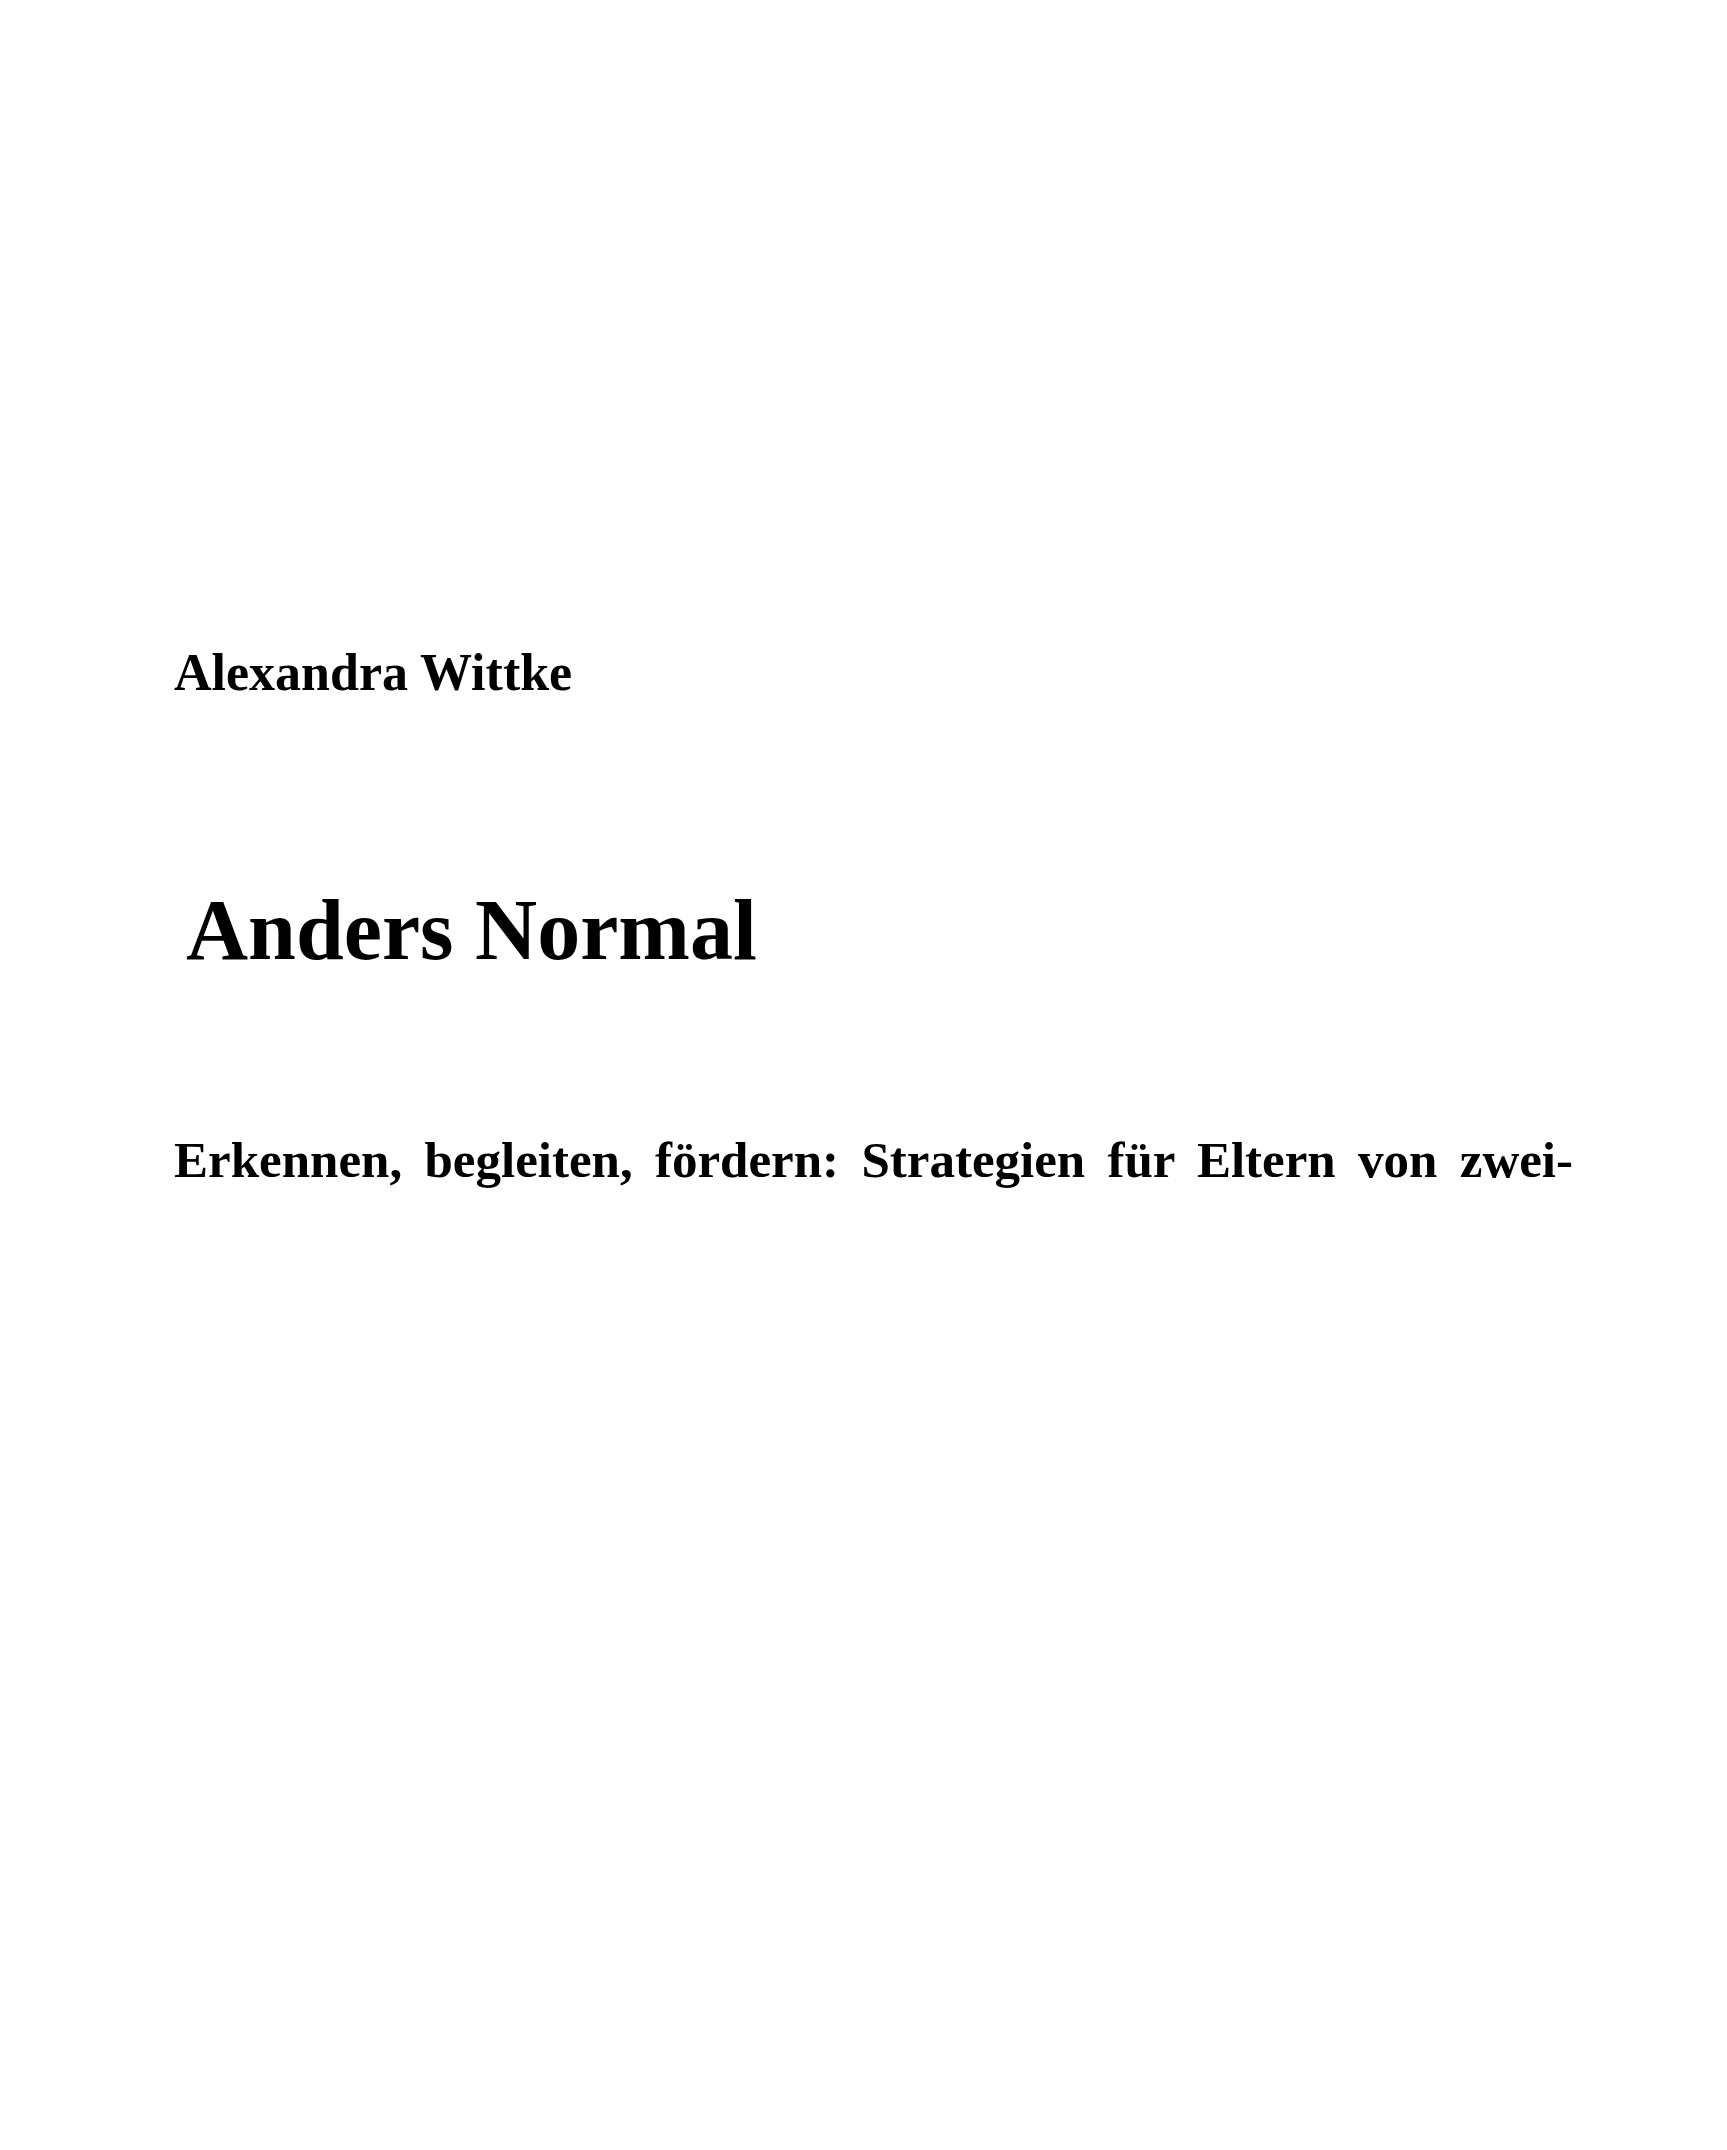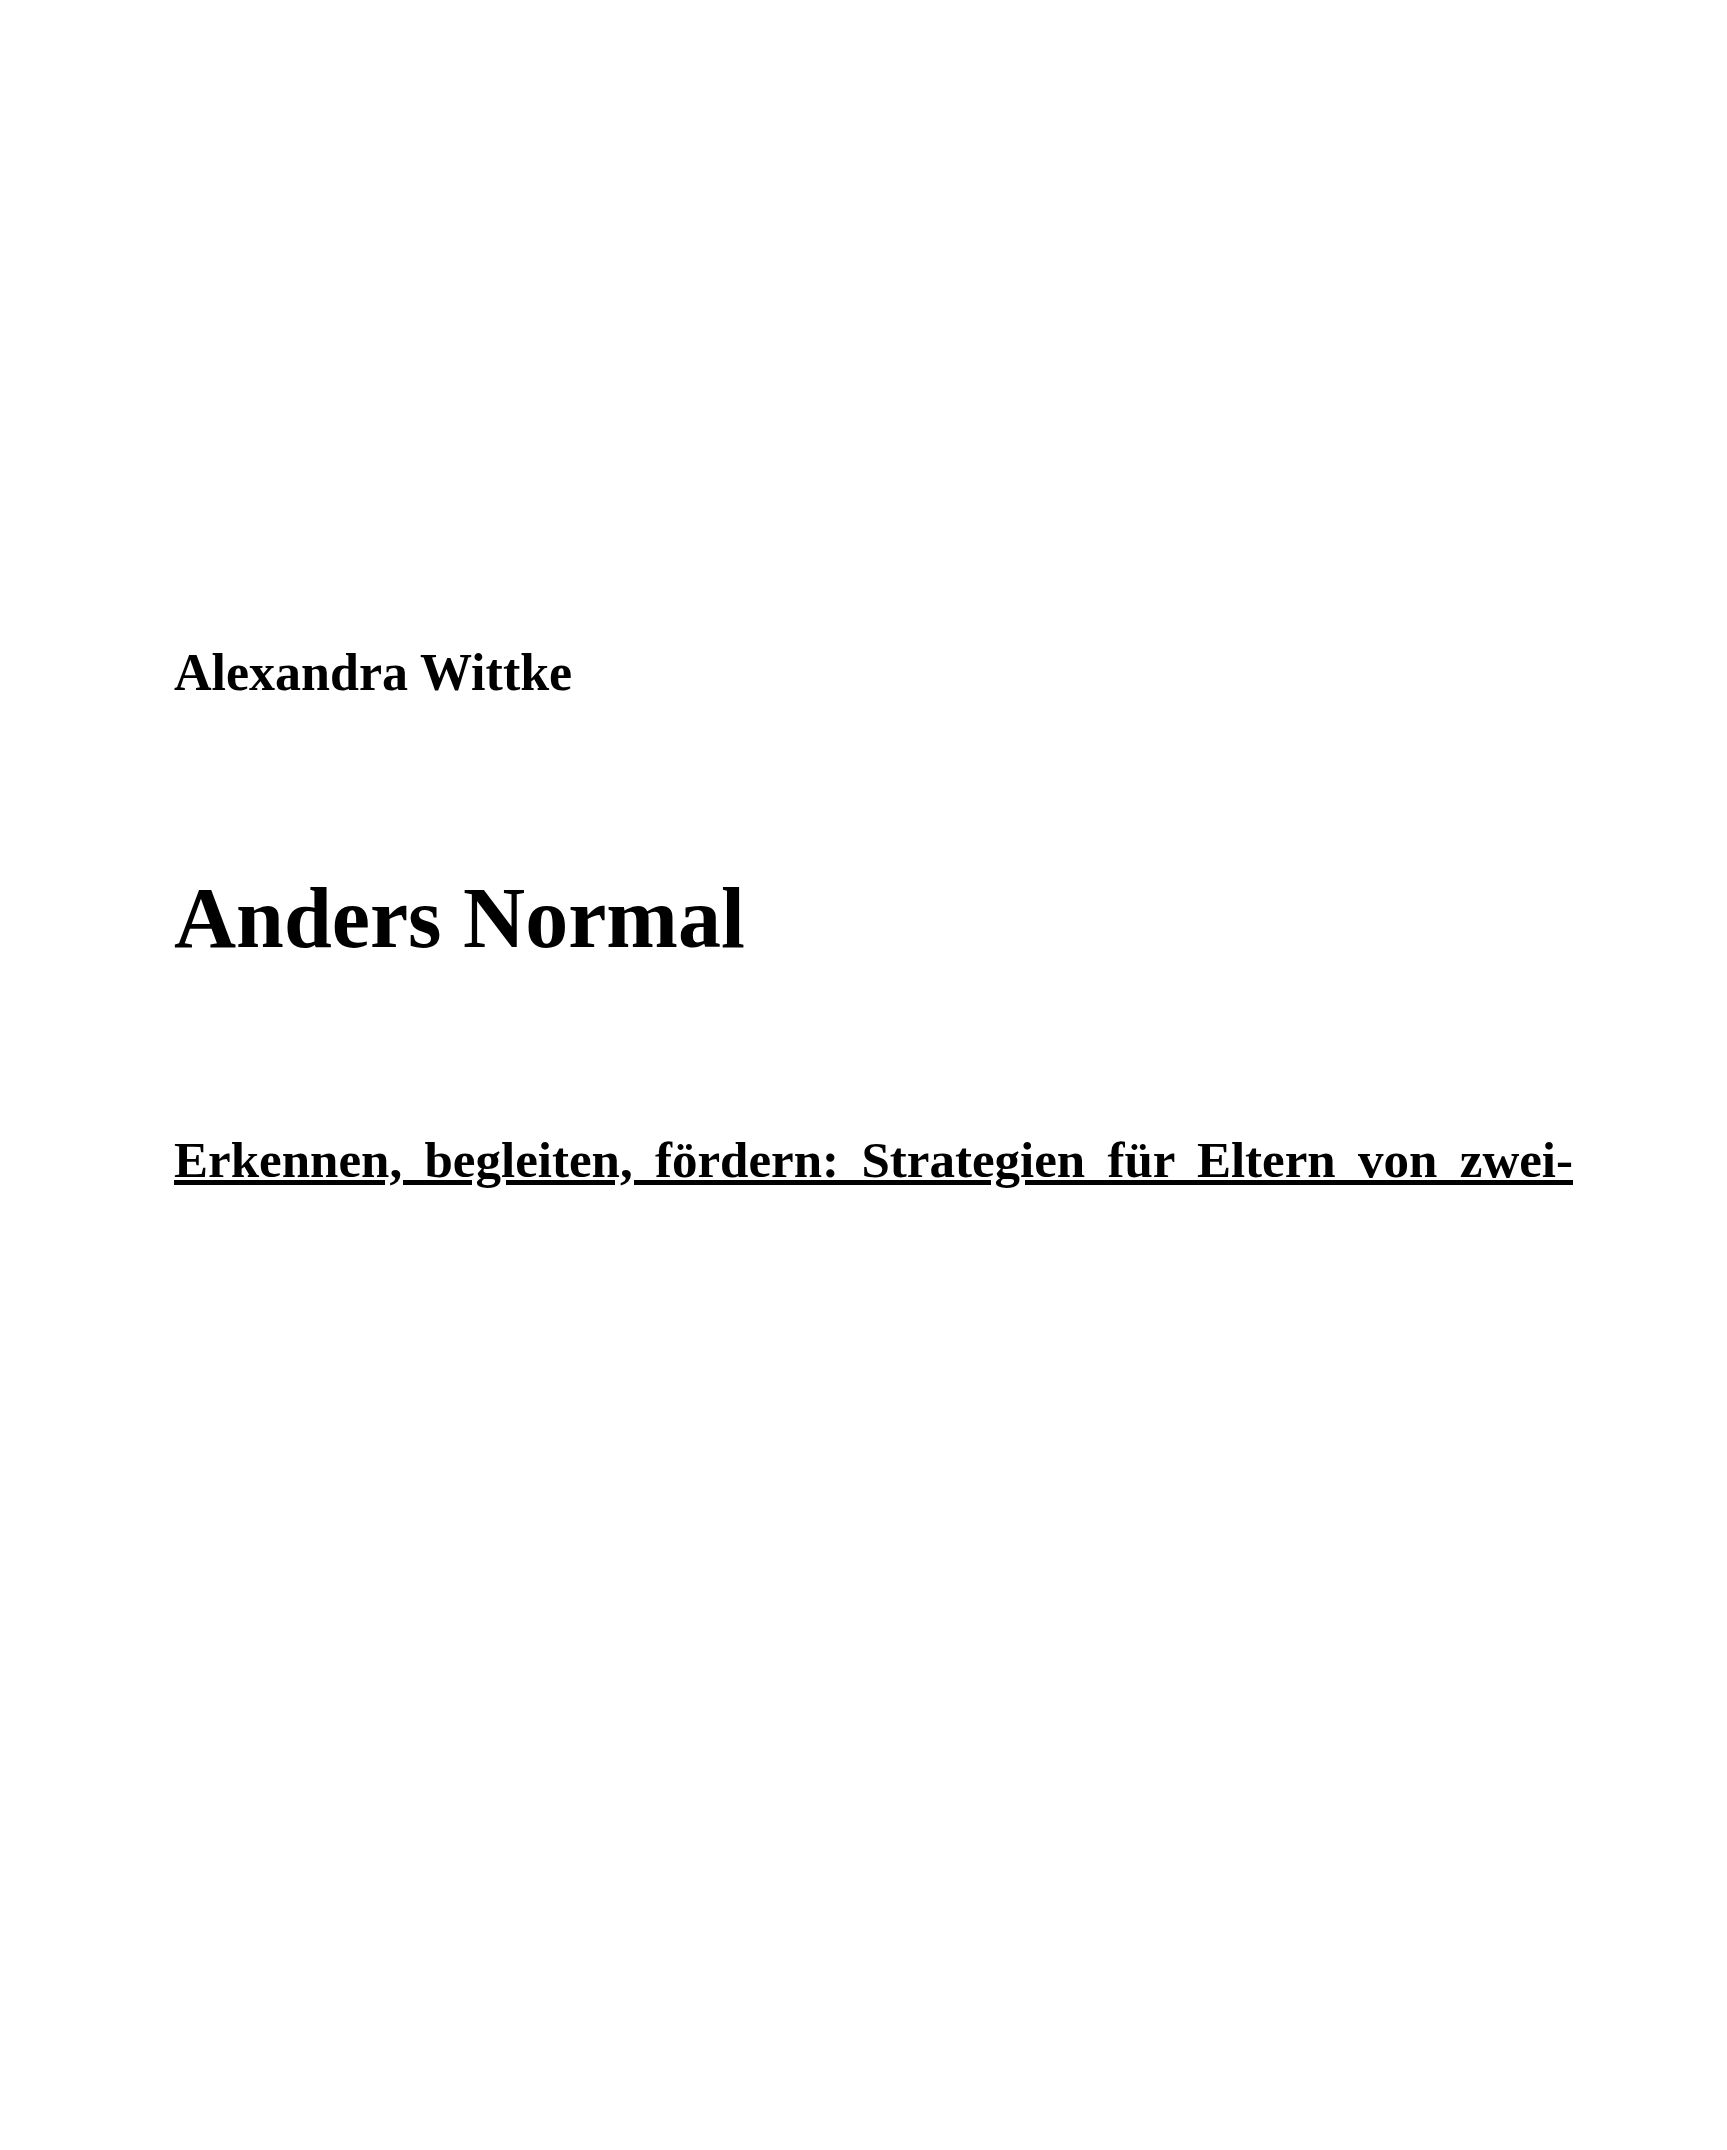--- a/index.html
+++ b/index.html
@@ -23,38 +23,37 @@
     font-size: 52px;
     font-weight: 700;
     line-height: 1;
     white-space: nowrap;
     text-align: center;
   }
   .title {
     position: absolute;
     left: 174px;
     top: 875px;
-    margin: 0;
+    margin: 12px;
     font-size: 86px;
     font-weight: 700;
     line-height: 1;
     white-space: nowrap;
   }
   .subtitle {
     position: absolute;
     left: 174px;
     top: 1130px;
     width: 1399px;
     font-size: 51px;
     font-weight: 700;
     line-height: 60px;
   }
   .subtitle-line {
     display: block;
-    text-decoration: underline;
   }
   .justify-full {
     text-align: justify;
     text-align-last: justify;
   }
 </style>
 </head>
 <body>
 
 <div class="page">

